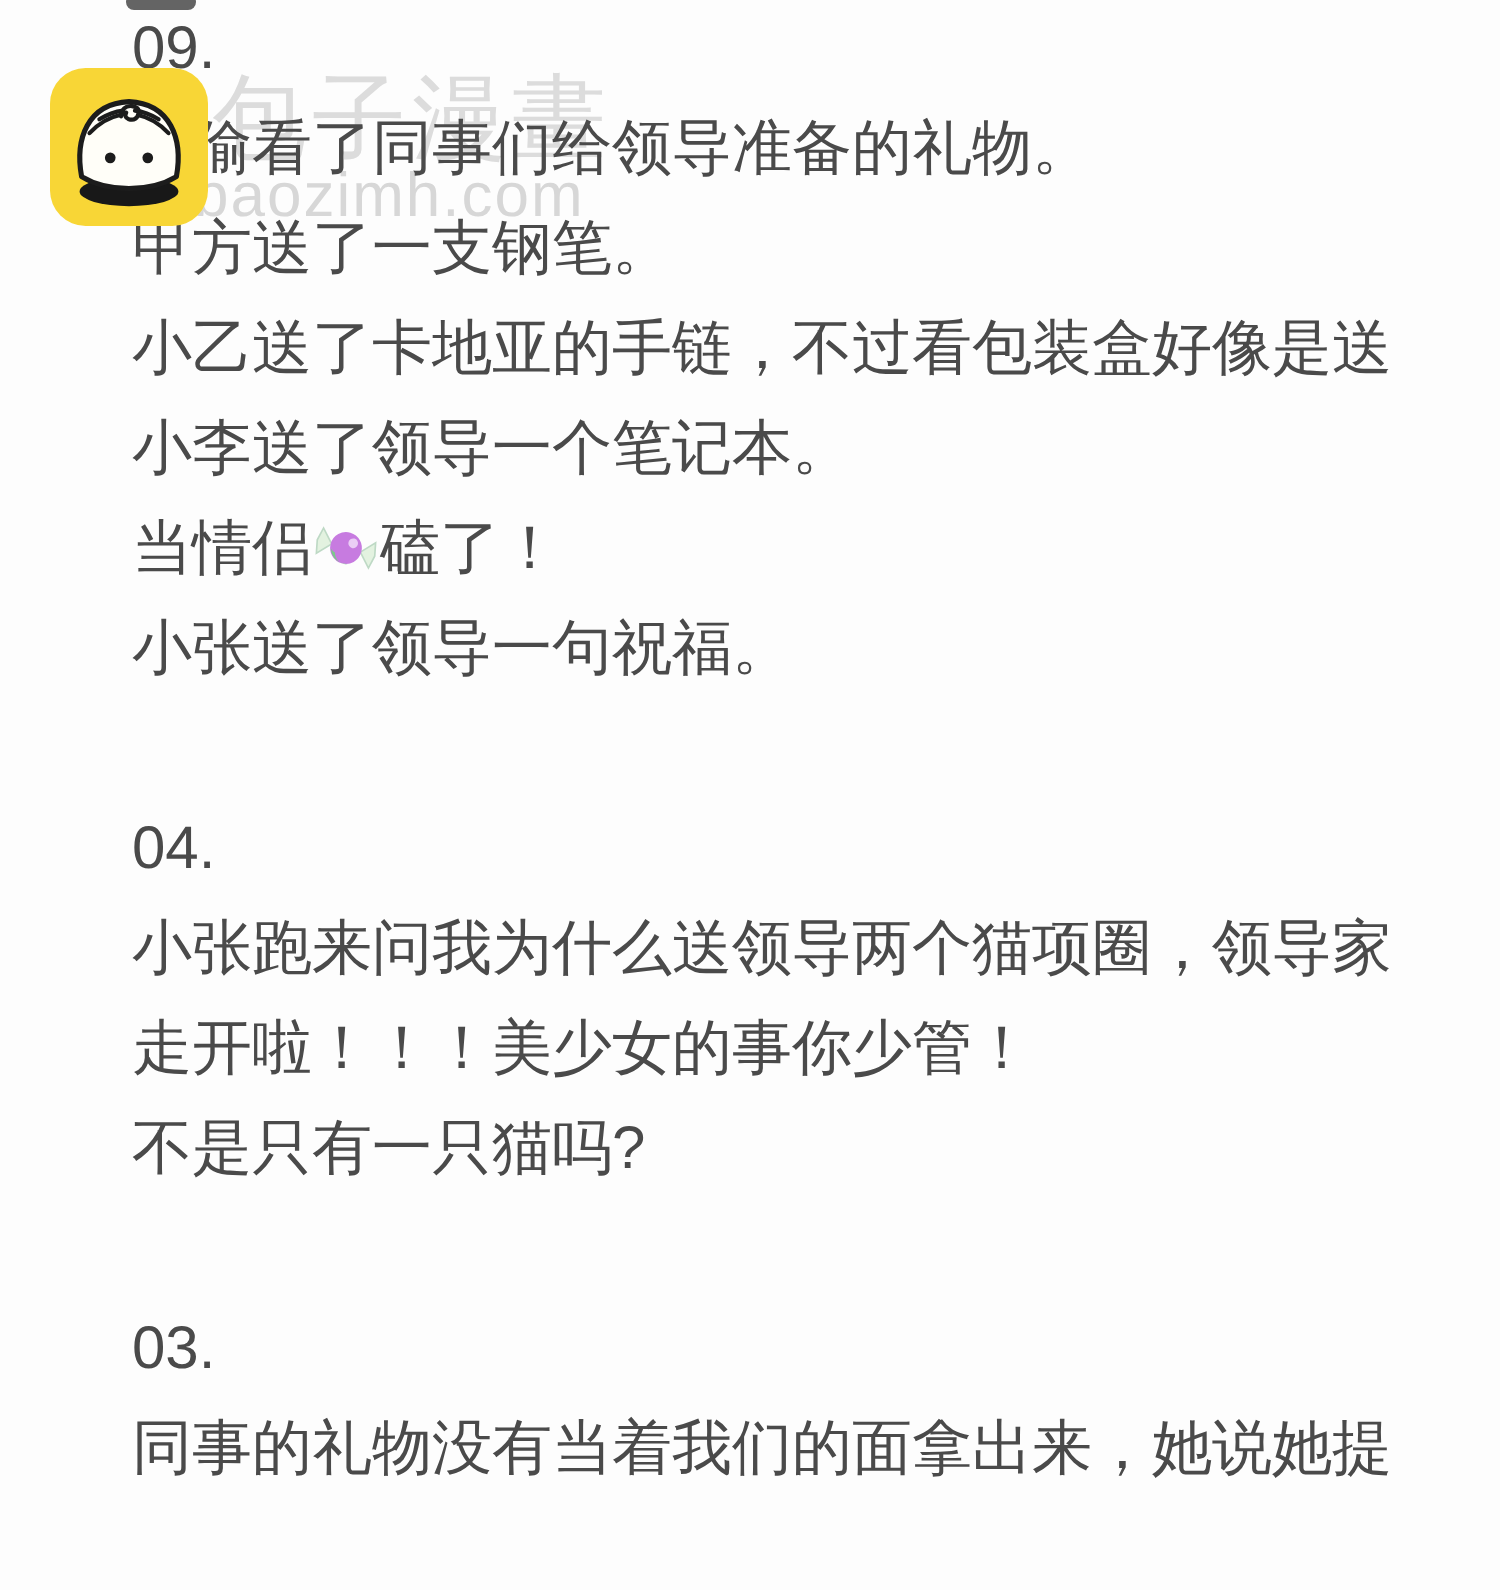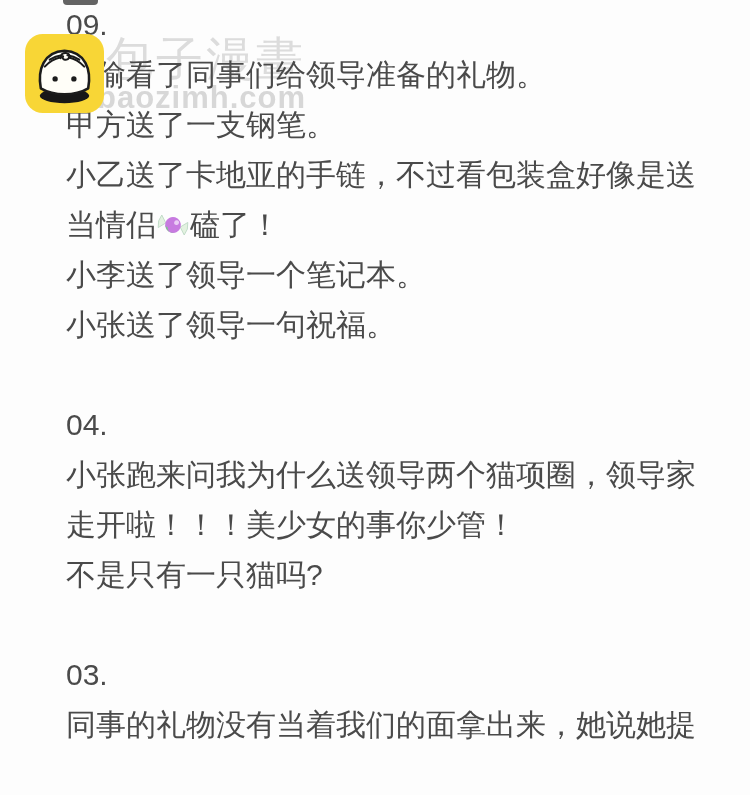--- a/index.html
+++ b/index.html
@@ -27,21 +27,21 @@
     letter-spacing: 3px;
     color: #dcdcdc;
     z-index: 1;
     white-space: nowrap;
   }
   .wm-domain {
     position: absolute;
     left: 97px;
     top: 80px;
     font-size: 31px;
-    font-weight: 700;
+    font-weight: 400;
     letter-spacing: 1px;
     color: #d7d7d7;
     z-index: 1;
     white-space: nowrap;
   }
   
   .content {
     position: absolute;
     left: 66px;
     top: 0;
@@ -94,32 +94,32 @@
 
   <div class="wm-brand">包子漫畫</div>
   <div class="wm-domain">baozimh.com</div>
 
   <div class="content">
 
     <div class="line">09.</div>
     <div class="line">偷偷看了同事们给领导准备的礼物。</div>
     <div class="line">甲方送了一支钢笔。</div>
     <div class="line">小乙送了卡地亚的手链，不过看包装盒好像是送</div>
+    <div class="line">小李送了领导一个笔记本。</div>
     <div class="line">
       <span>当情侣</span><span class="candy"><svg viewBox="0 0 34 30" width="32" height="28" aria-hidden="true">
         <g transform="rotate(16 17 15)">
           <path d="M9 15 L 2.5 8 L 1 15 L 2.5 22 Z" fill="#e3f2e0" stroke="#bed9c5" stroke-width="0.9"></path>
           <path d="M25 15 L 31.5 8 L 33 15 L 31.5 22 Z" fill="#e3f2e0" stroke="#bed9c5" stroke-width="0.9"></path>
           <circle cx="17" cy="15" r="8.5" fill="#c77be0"></circle>
           <path d="M9.3 17.5 A 8.5 8.5 0 0 0 21 22.6 A 6 6 0 0 1 12 19 A 5.5 5.5 0 0 1 9.3 17.5 Z" fill="#7cc98b"></path>
           <circle cx="20" cy="11.5" r="2.6" fill="#eacdf5"></circle>
         </g>
       </svg></span><span>磕了！</span>
     </div>
-    <div class="line">小李送了领导一个笔记本。</div>
     <div class="line">小张送了领导一句祝福。</div>
 
     <div class="gap"></div>
 
     <div class="line">04.</div>
     <div class="line">小张跑来问我为什么送领导两个猫项圈，领导家</div>
     <div class="line">走开啦！！！美少女的事你少管！</div>
     <div class="line">不是只有一只猫吗?</div>
 
     <div class="gap"></div>

